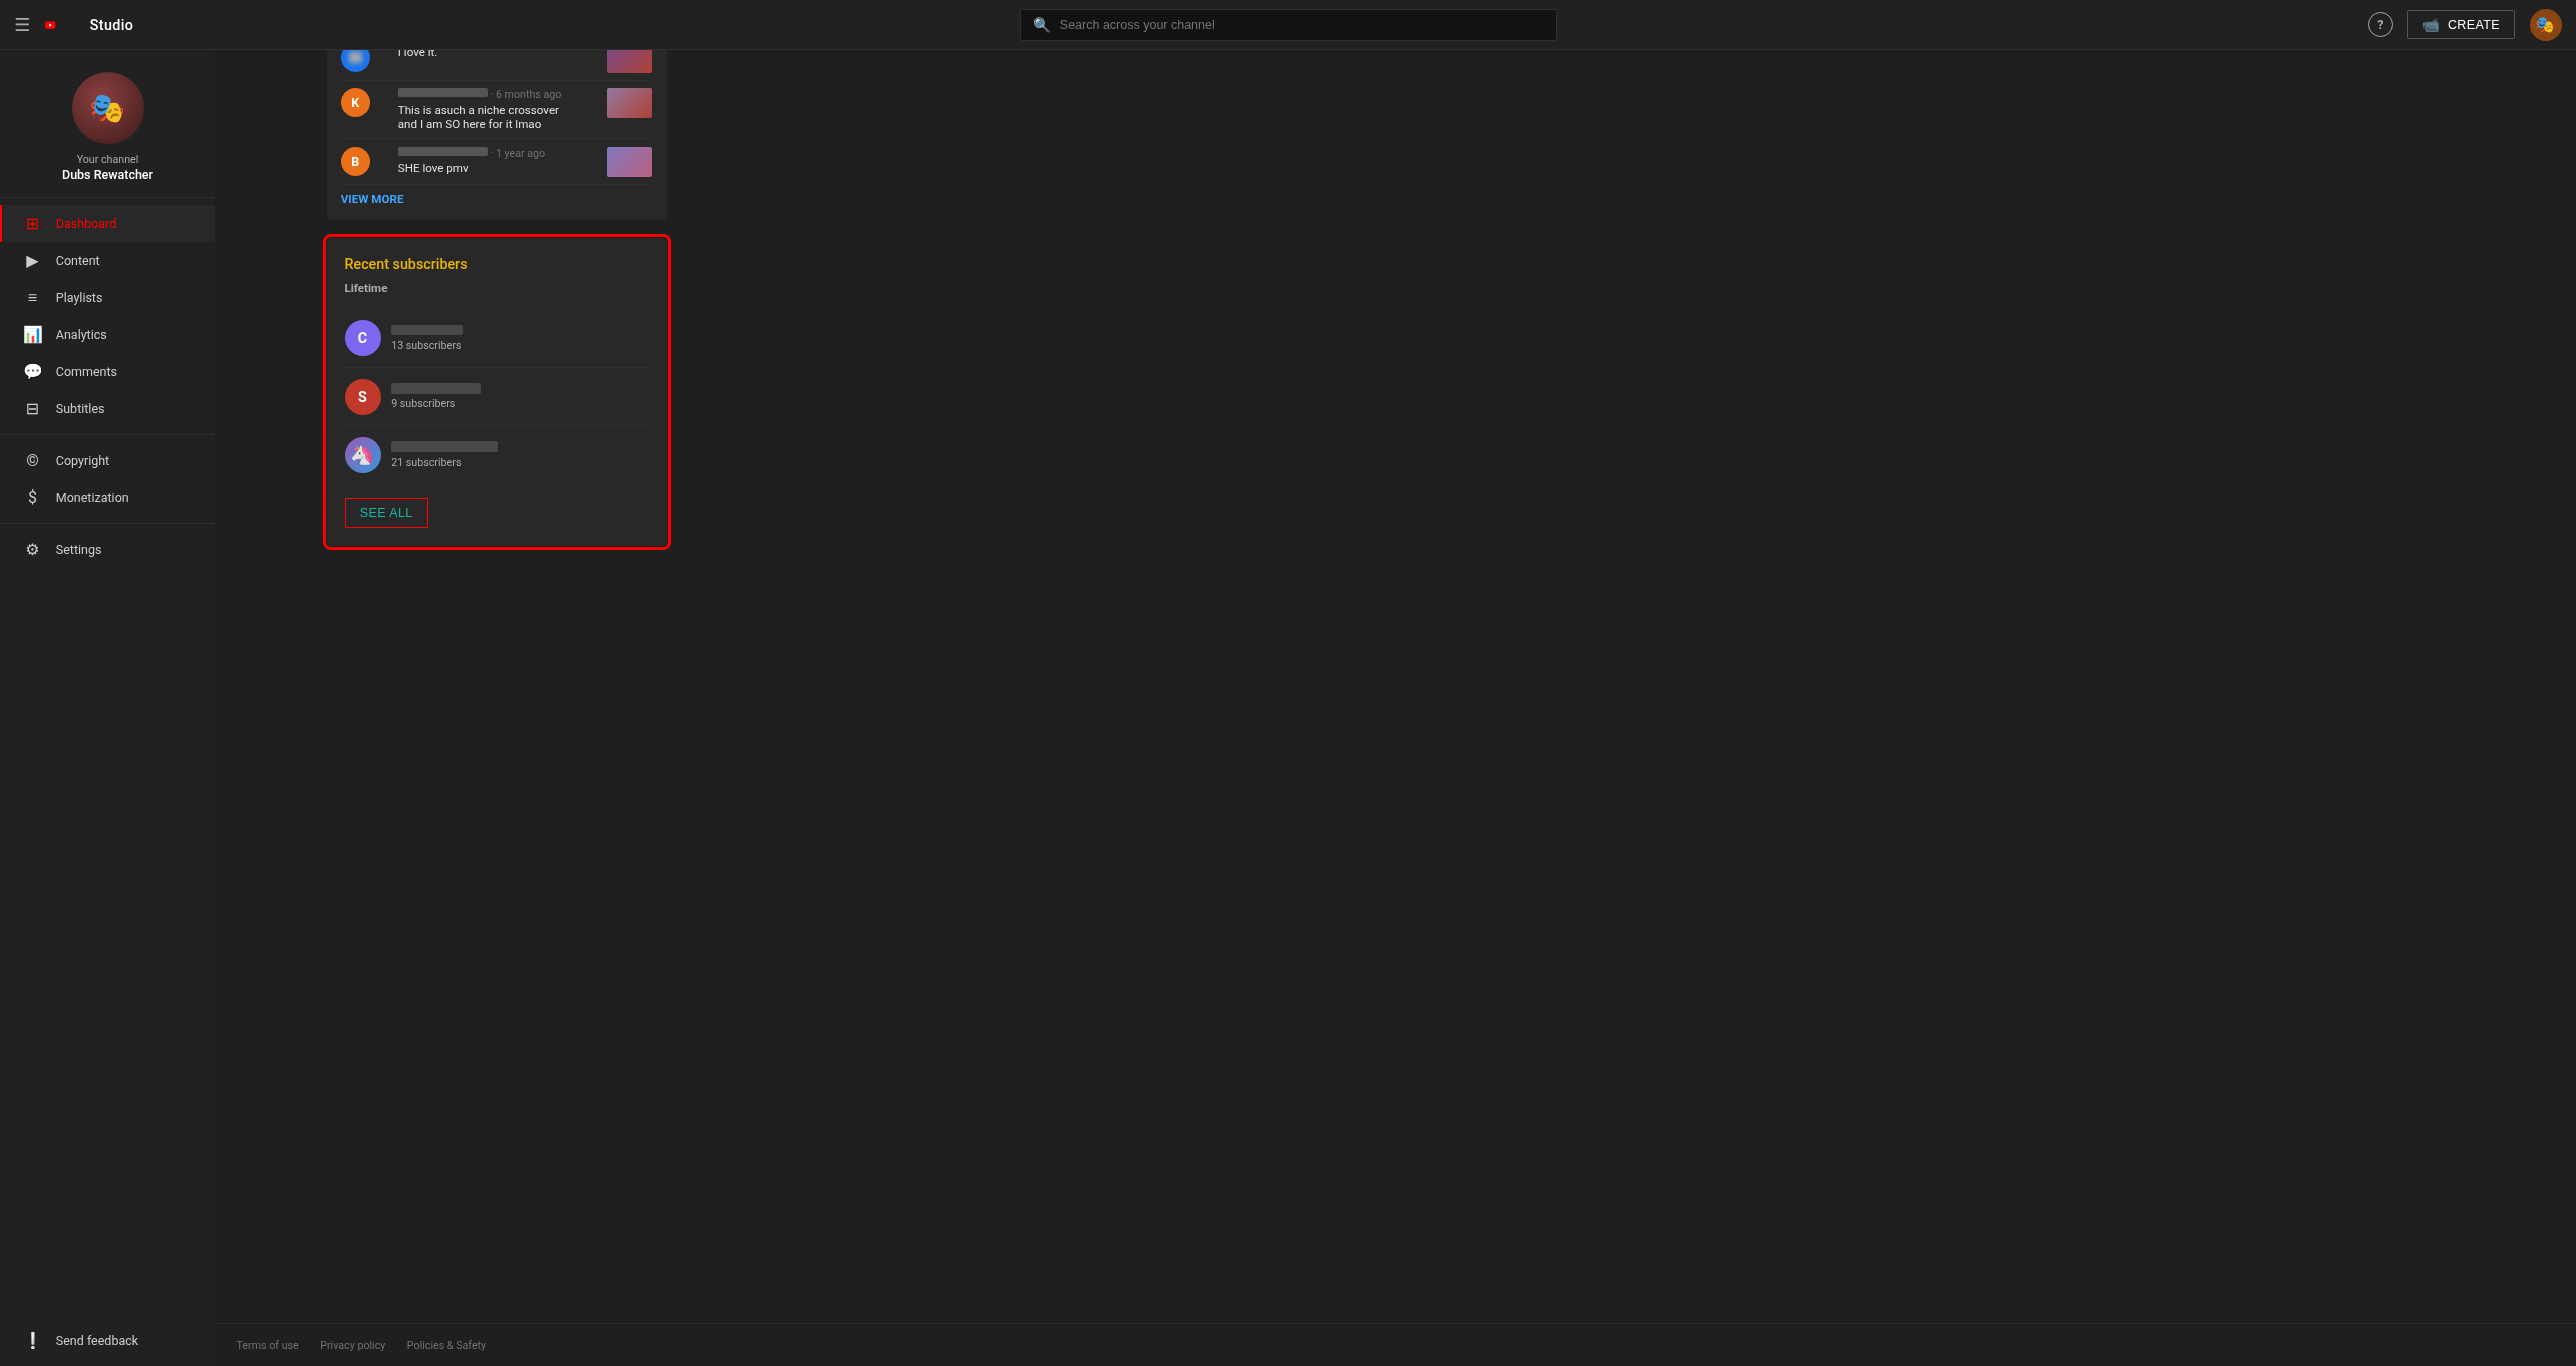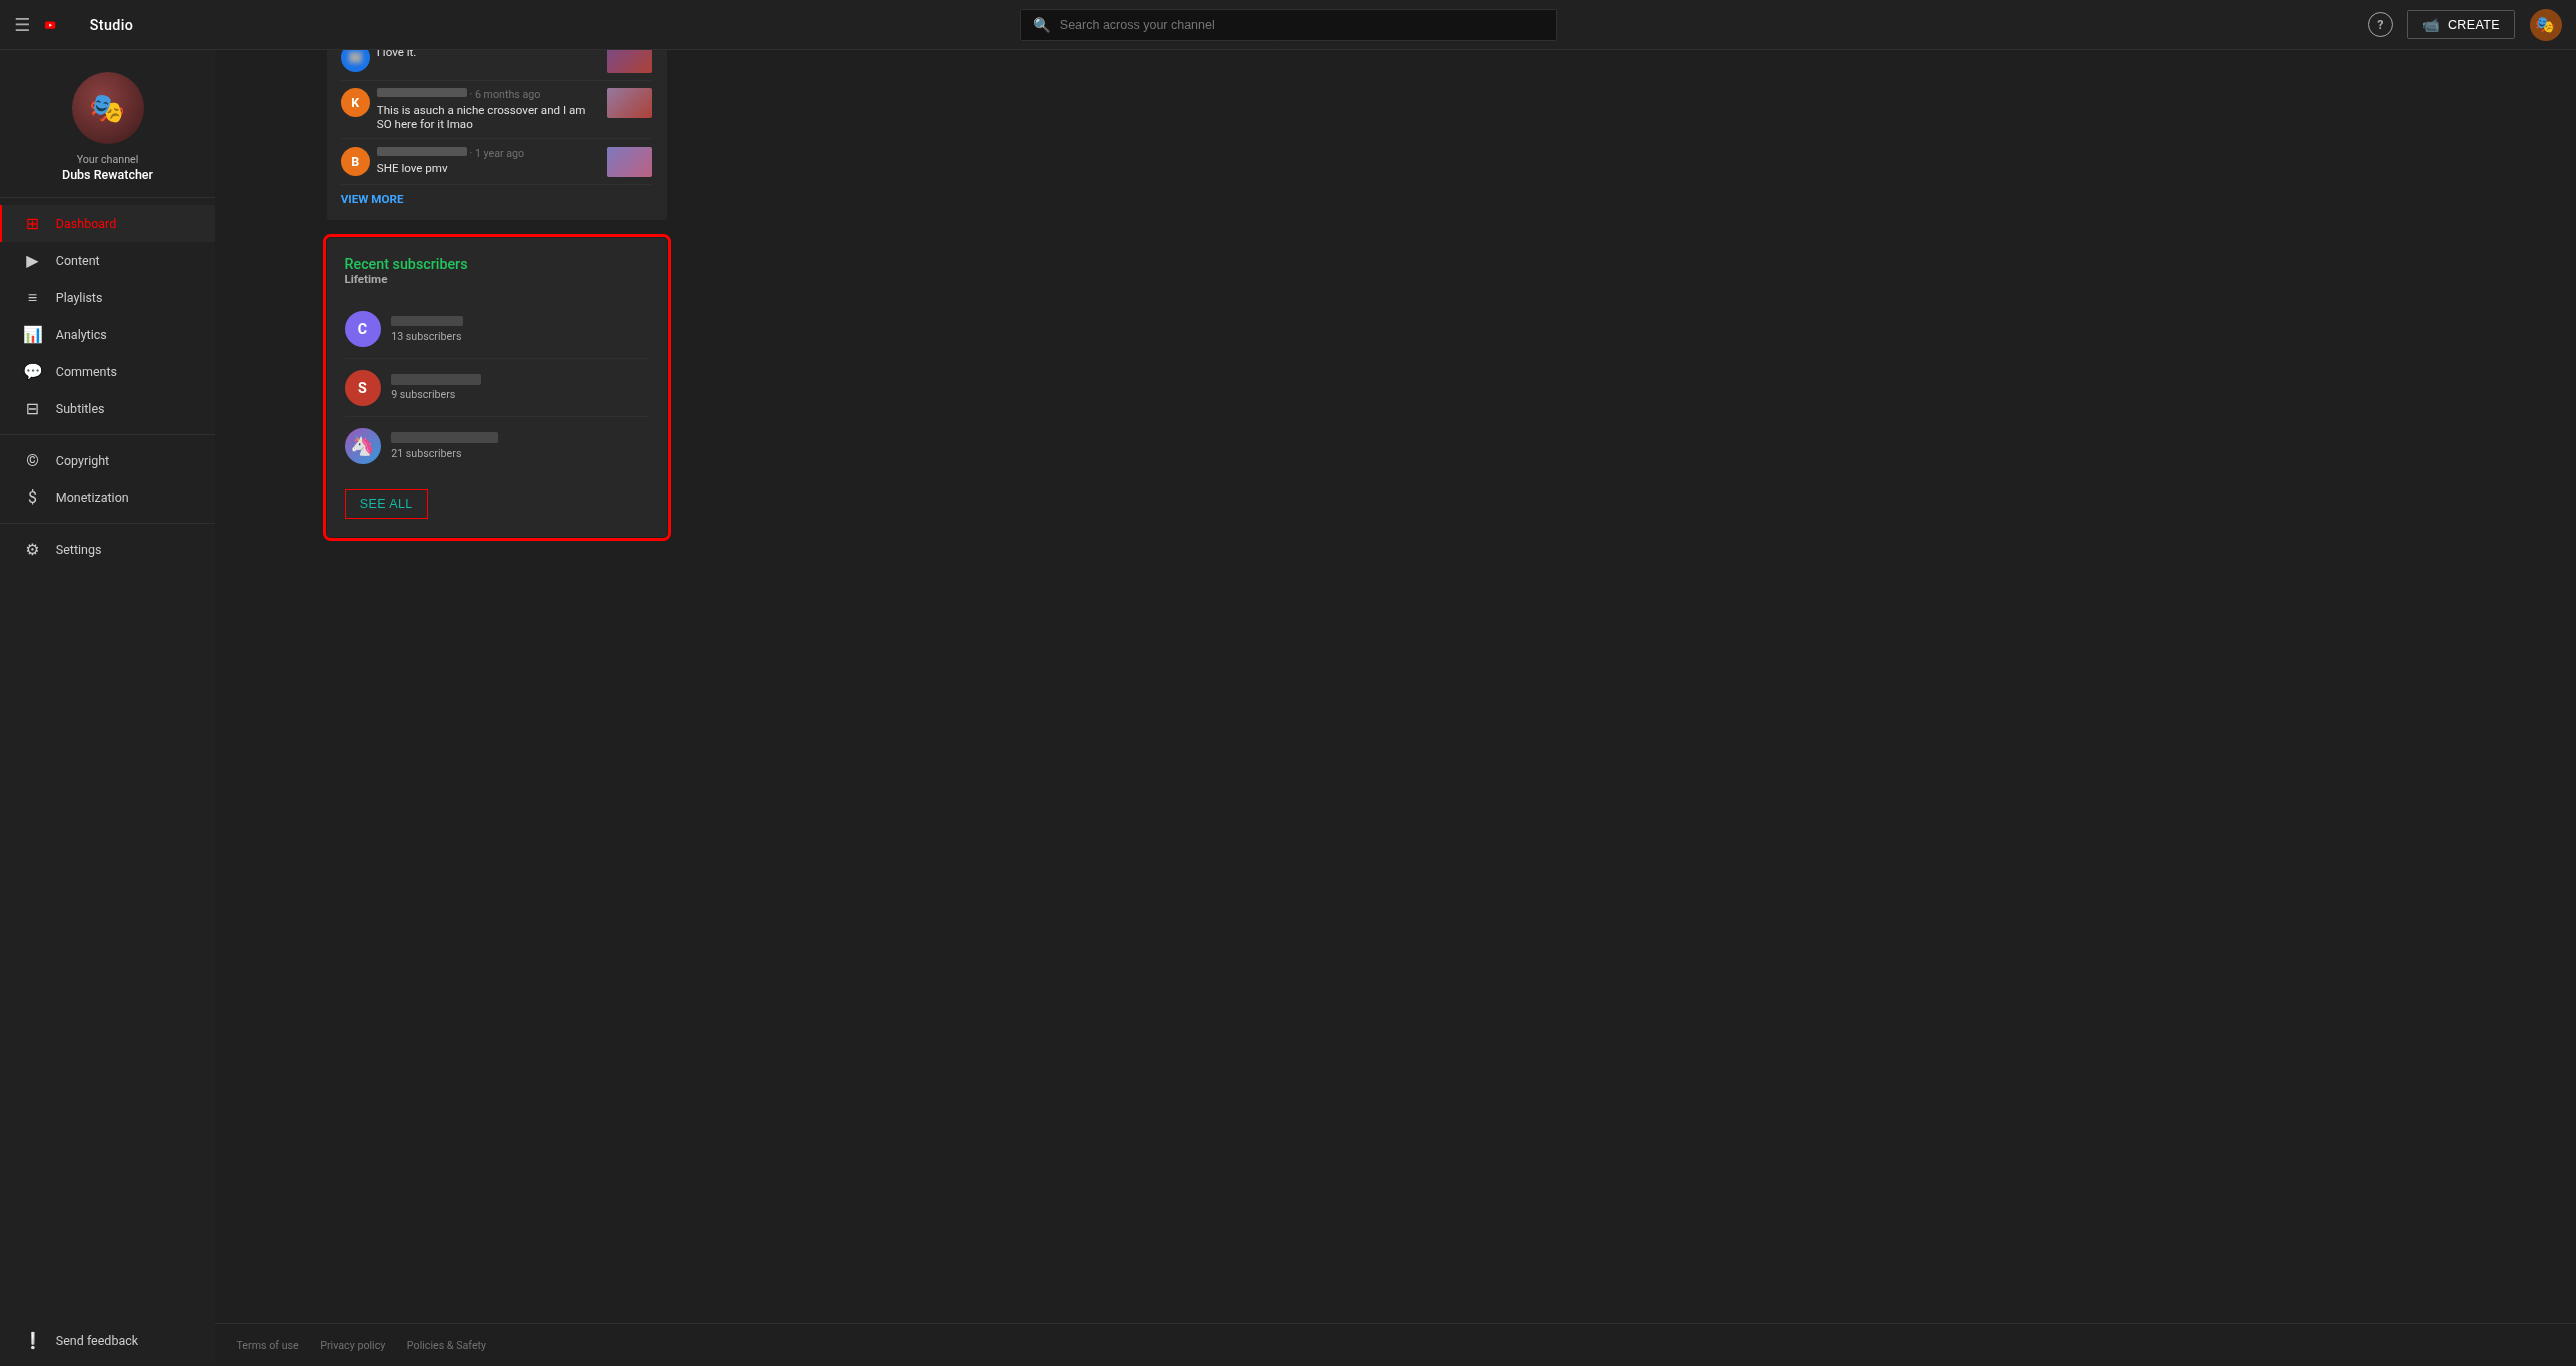--- a/index.html
+++ b/index.html
@@ -237,21 +237,21 @@
       background: #282828;
       border-radius: 3.6px;
       padding: 14.3px;
       width: 340px;
       margin-bottom: 18px;
       margin-left: 90px;
     }
     .comment-item {
       display: flex;
       align-items: flex-start;
-      gap: 7px;
+      gap: 28px;
       padding: 7.2px 0;
       border-bottom: 0.9px solid #303030;
     }
     .comment-item:last-child {
       border-bottom: none;
     }
     .comment-avatar {
       width: 29px;
       height: 29px;
       border-radius: 50%;
@@ -303,22 +303,22 @@
       border-radius: 3.6px;
       padding: 18px;
       width: 340px;
       outline: 3.6px solid #ff0000;
       outline-offset: 1.8px;
       position: relative;
     }
     .card-title {
       font-size: 14.3px;
       font-weight: 500;
-      color: #22c55e;
-      margin-bottom: 0;
+      color: #eab308;
+      margin-bottom: 9px;
     }
     .card-subtitle {
       font-size: 11.6px;
       color: #aaa;
       margin-bottom: 14.3px;
       font-weight: bold;
     }
     .subscriber-item {
       display: flex;
       align-items: center;

